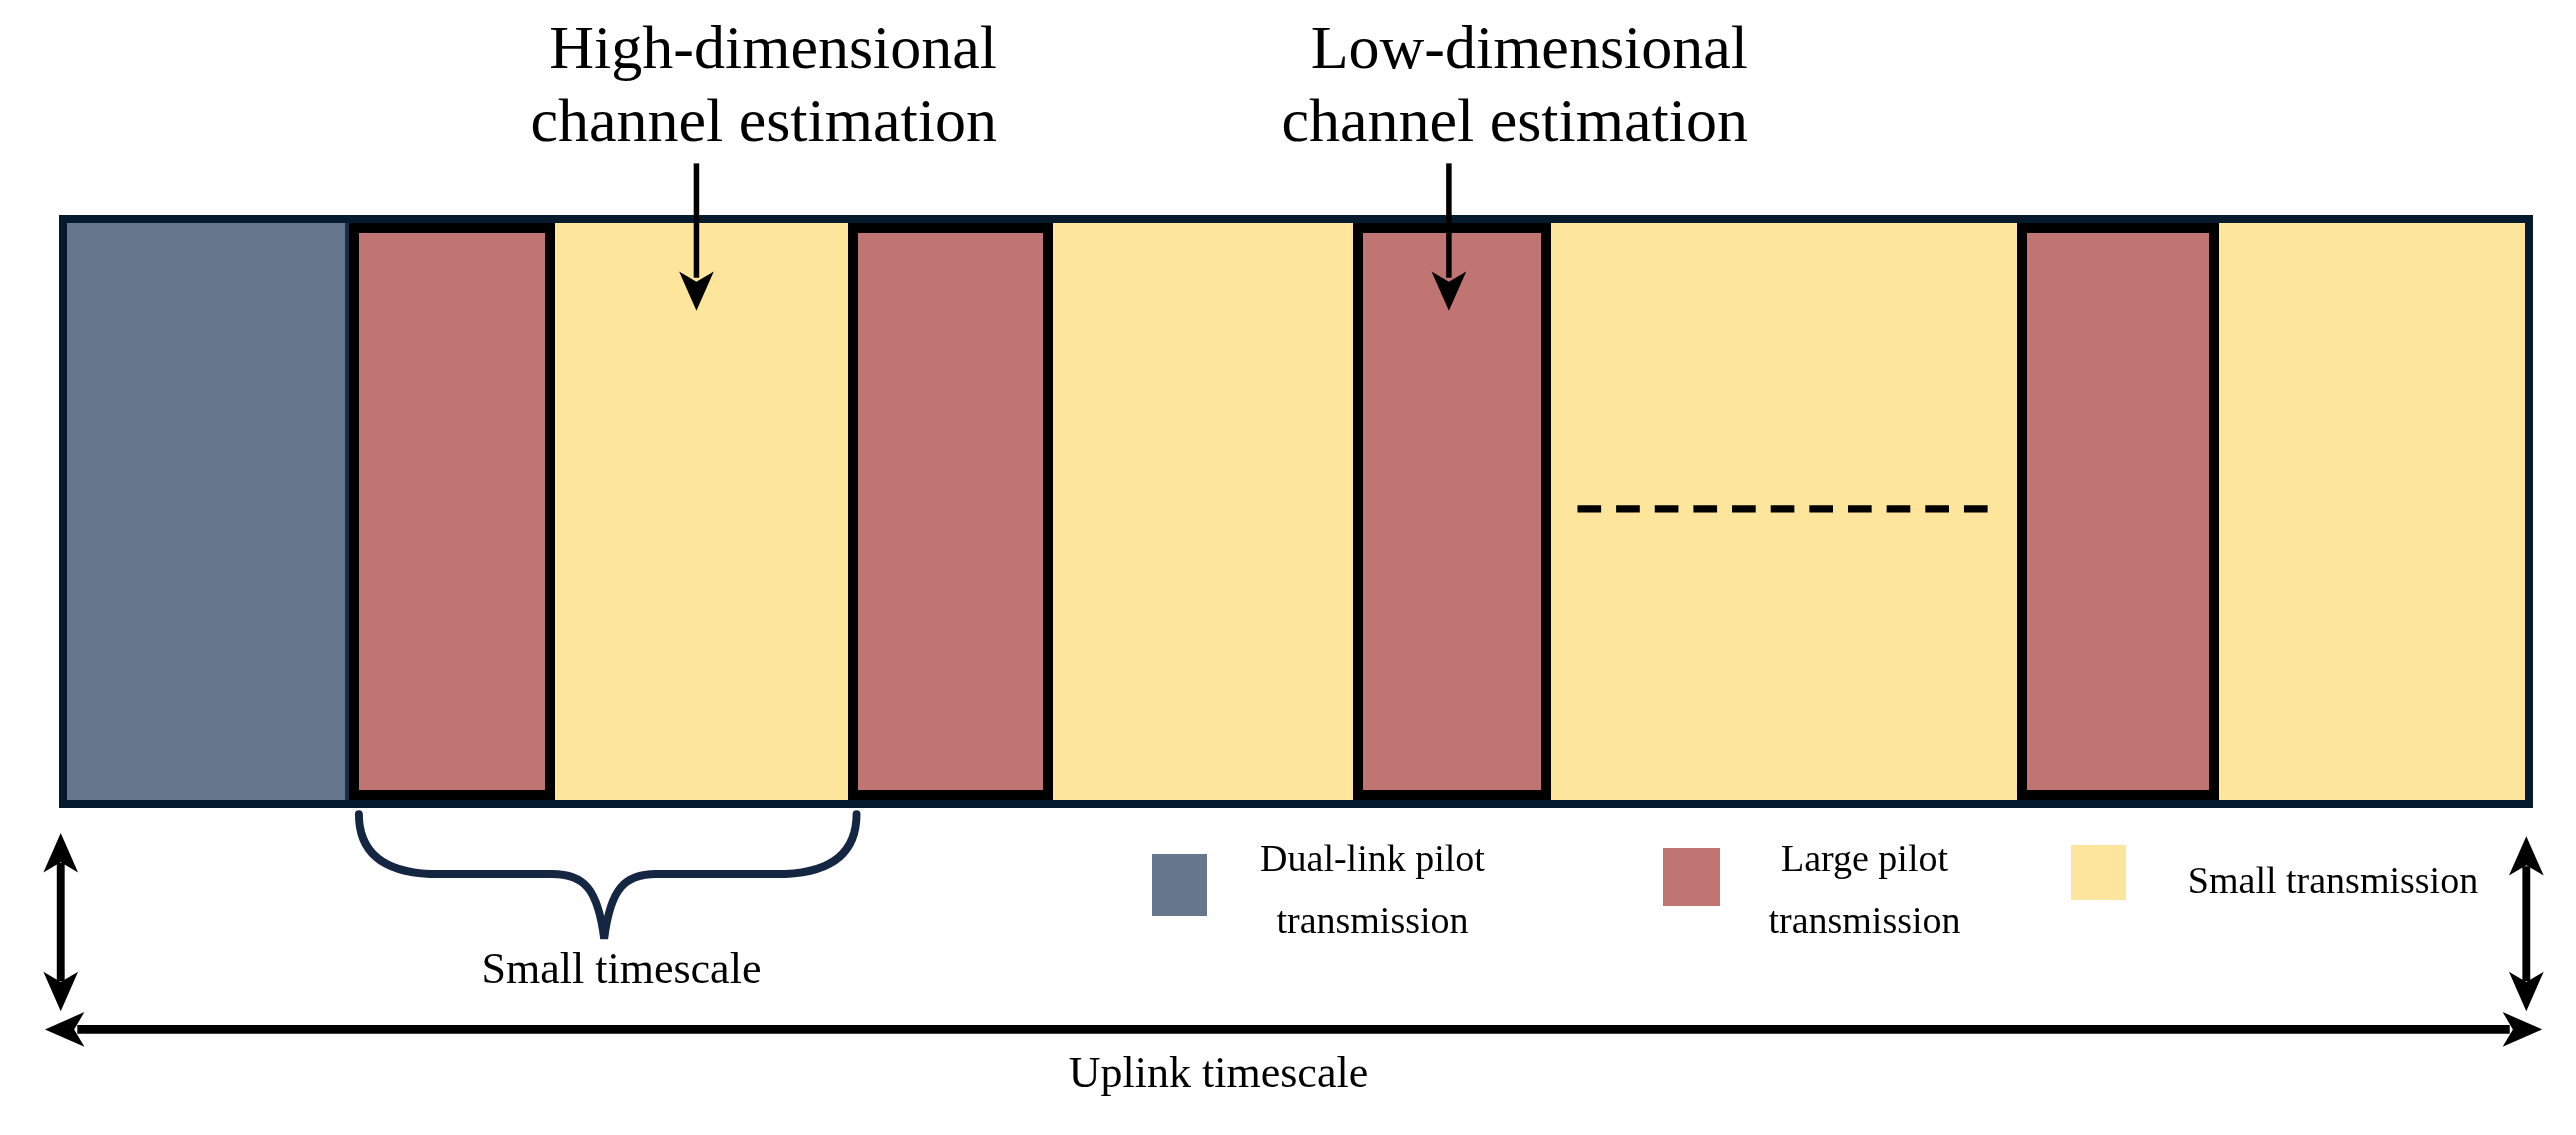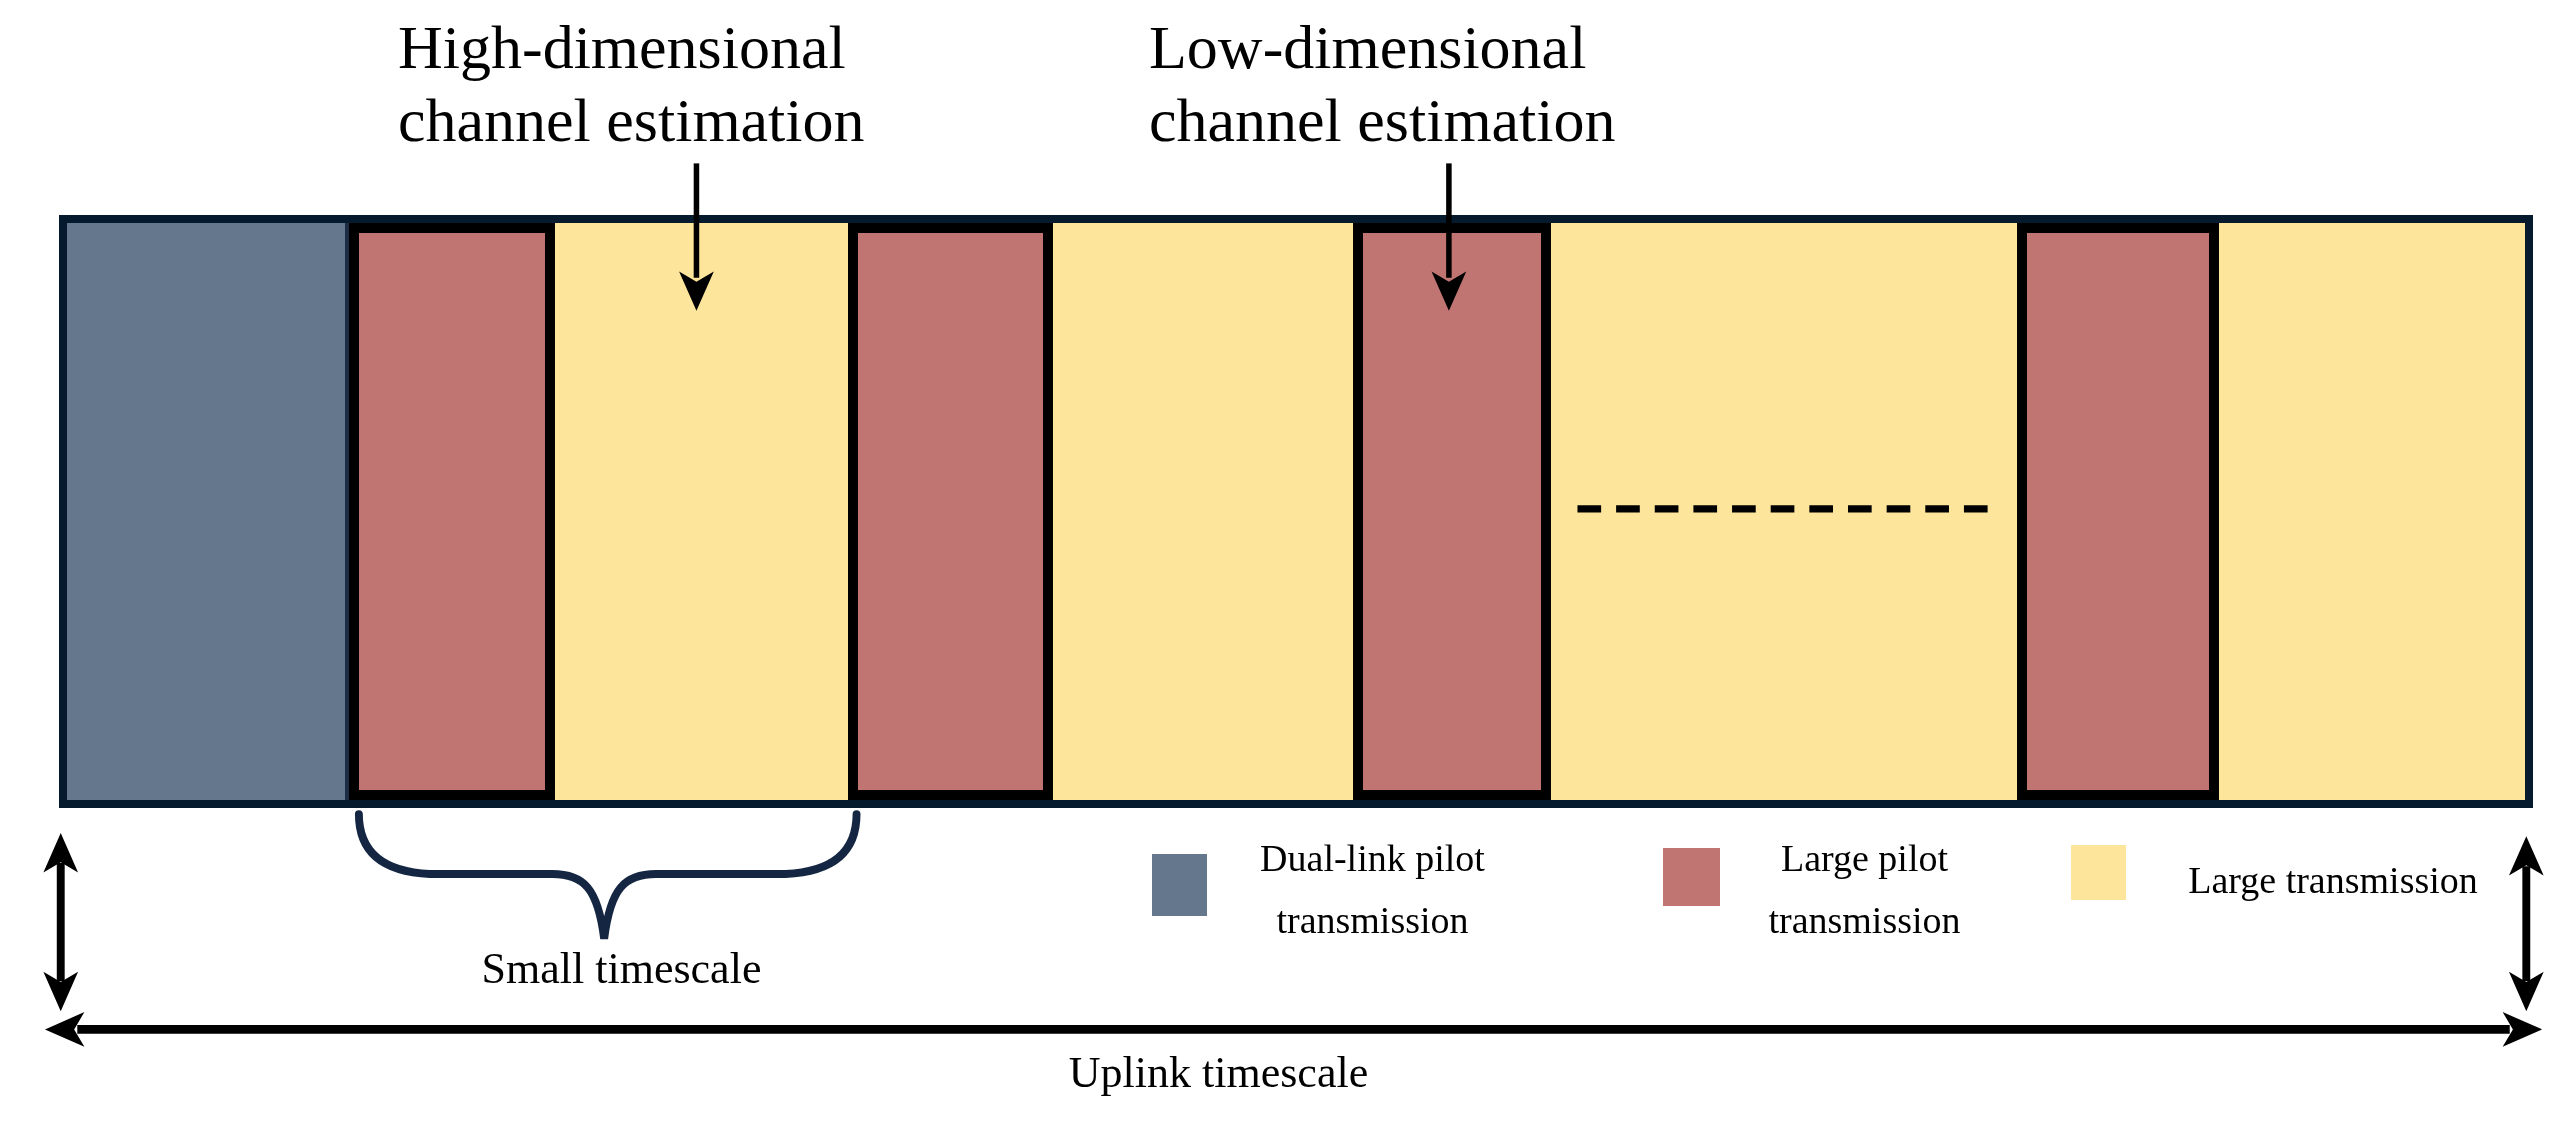--- a/index.html
+++ b/index.html
@@ -8,21 +8,21 @@
     width:2576px;height:1136px;
     background:#ffffff;
     font-family:"Liberation Serif", serif;
     color:#000;
     overflow:hidden;
   }
   
   .annot{
     position:absolute;
     width:599px;
-    text-align:left;
+    text-align:right;
     font-size:62px;
     line-height:73px;
     white-space:nowrap;
   }
   .annot span{display:block;}
   #annot-high{left:398px;top:11px;}
   #annot-low{left:1149px;top:11px;}
 
   
   .bar{
@@ -148,17 +148,17 @@
   </div>
 
   <div class="swatch" id="sw-up" style="background-color: rgb(192, 117, 115);"></div>
   <div class="legend-text" id="lg-up">
     <span>Large pilot</span>
     <span>transmission</span>
   </div>
 
   <div class="swatch" id="sw-data" style="background-color: rgb(254, 229, 156);"></div>
   <div class="legend-text" id="lg-data">
-    <span>Large transmission</span>
+    <span>Small transmission</span>
   </div>
 
 </div>
 
 
 </body></html>

